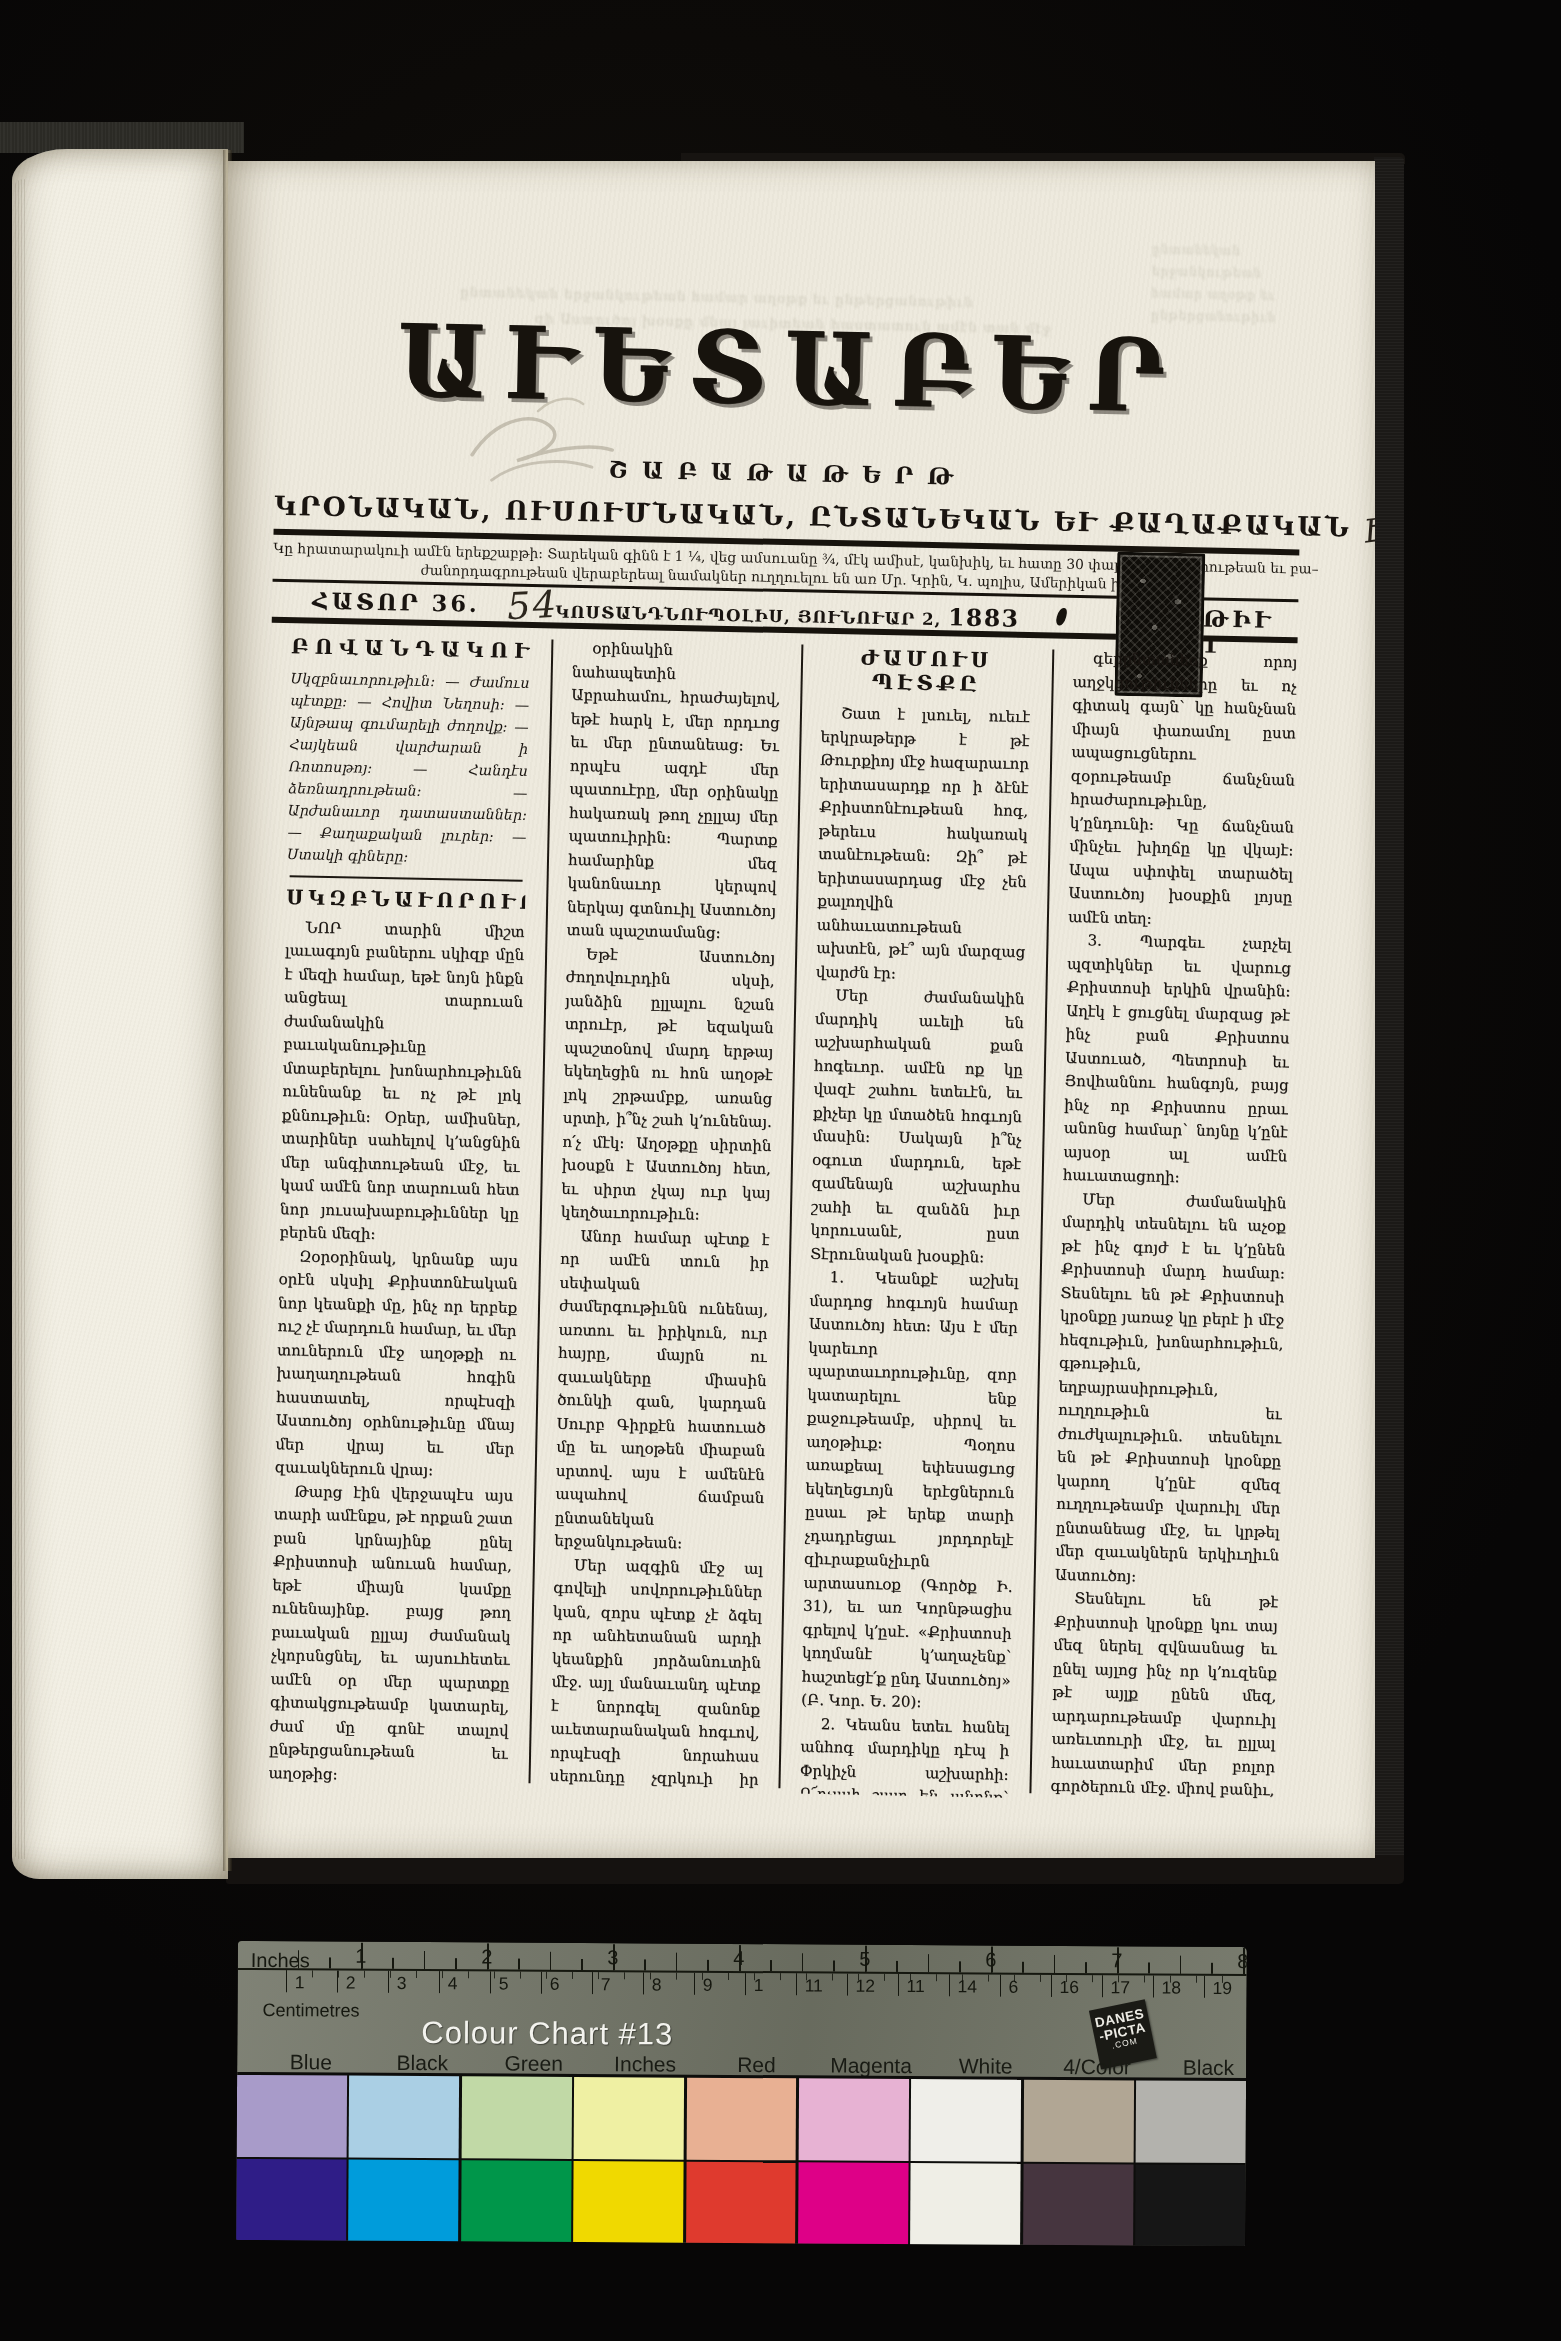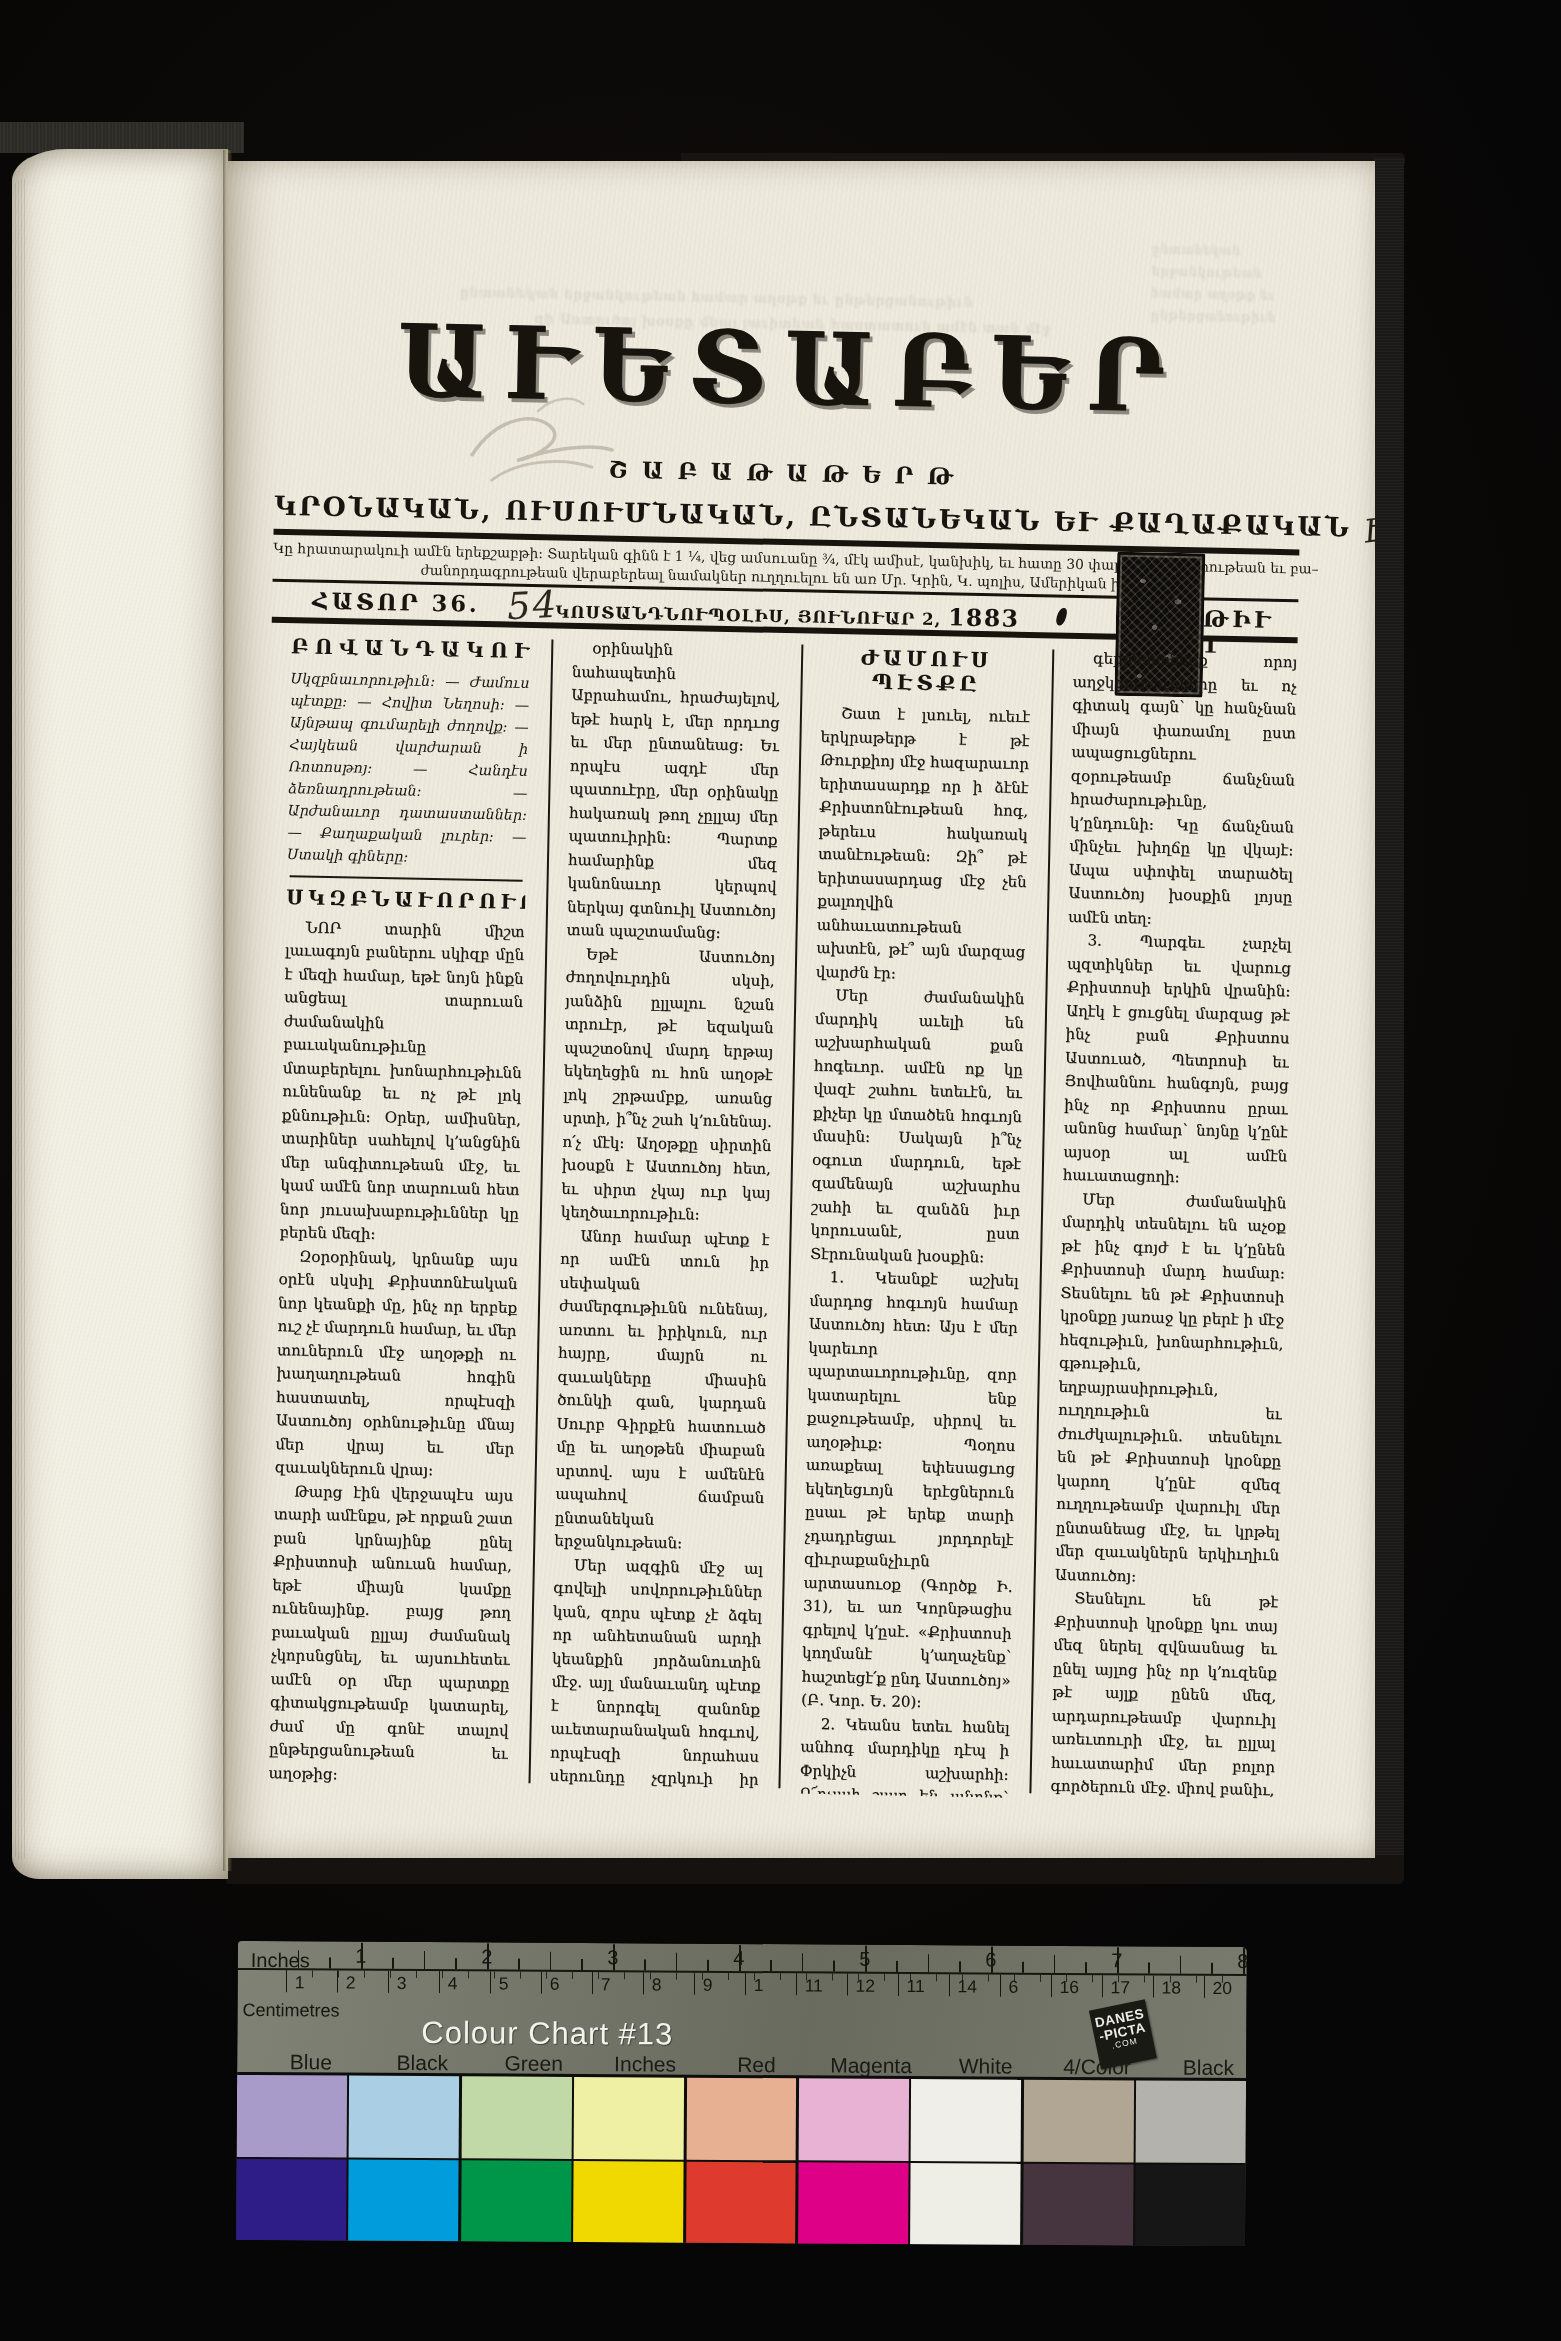--- a/index.html
+++ b/index.html
@@ -88,21 +88,21 @@
   .col p.para{font-size:15px;line-height:23.5px;margin:0;text-indent:20px;
     text-shadow:0.3px 0.4px 0 rgba(25,20,16,.55);}
 
   
   .chart{left:237px;top:1944px;width:1009px;height:299px;background:#717466;
     background-image:linear-gradient(100deg,rgba(255,255,255,.1),rgba(0,0,0,.08) 55%,rgba(255,255,255,.06));
     border-radius:4px 5px 1.5px 1.5px;transform:rotate(.35deg);overflow:hidden;
     font-family:"Liberation Sans","DejaVu Sans",sans-serif;color:#15170f;}
   .chart .label{position:absolute;}
   .inches-label{left:13px;top:8px;font-size:20px;}
-  .cm-label{left:5px;top:59px;font-size:18px;}
+  .cm-label{left:25px;top:59px;font-size:18px;}
   .ruler-base{left:0;top:27px;width:100%;height:1.5px;background:#15170f;}
   .tick-q{left:60px;top:16px;right:0;height:11px;
     background:repeating-linear-gradient(90deg,#15170f 0 1.5px,transparent 1.5px 31.5px);}
   .tick-h{left:60px;top:9px;right:0;height:18px;
     background:repeating-linear-gradient(90deg,#15170f 0 1.5px,transparent 1.5px 63px);}
   .tick-i{left:123px;top:1px;right:0;height:26px;
     background:repeating-linear-gradient(90deg,#15170f 0 2px,transparent 2px 126px);}
   .inch-nums{left:60px;top:3px;height:22px;display:flex;}
   .inch-nums span{width:126px;text-align:center;font-size:20px;}
   .tick-cm{left:48px;top:29px;right:0;height:22px;
@@ -260,21 +260,21 @@
         <span>9</span>
         <span>1</span>
         <span>11</span>
         <span>12</span>
         <span>11</span>
         <span>14</span>
         <span>6</span>
         <span>16</span>
         <span>17</span>
         <span>18</span>
-        <span>20</span>
+        <span>19</span>
       </div>
     <div class="label cm-label">Centimetres</div>
 
     <div class="abs chart-title">Colour Chart #13</div>
     <div class="abs logo">
       <div class="l1">DANES</div>
       <div class="l2">-PICTA</div>
       <div class="l3">.COM</div>
     </div>
 

